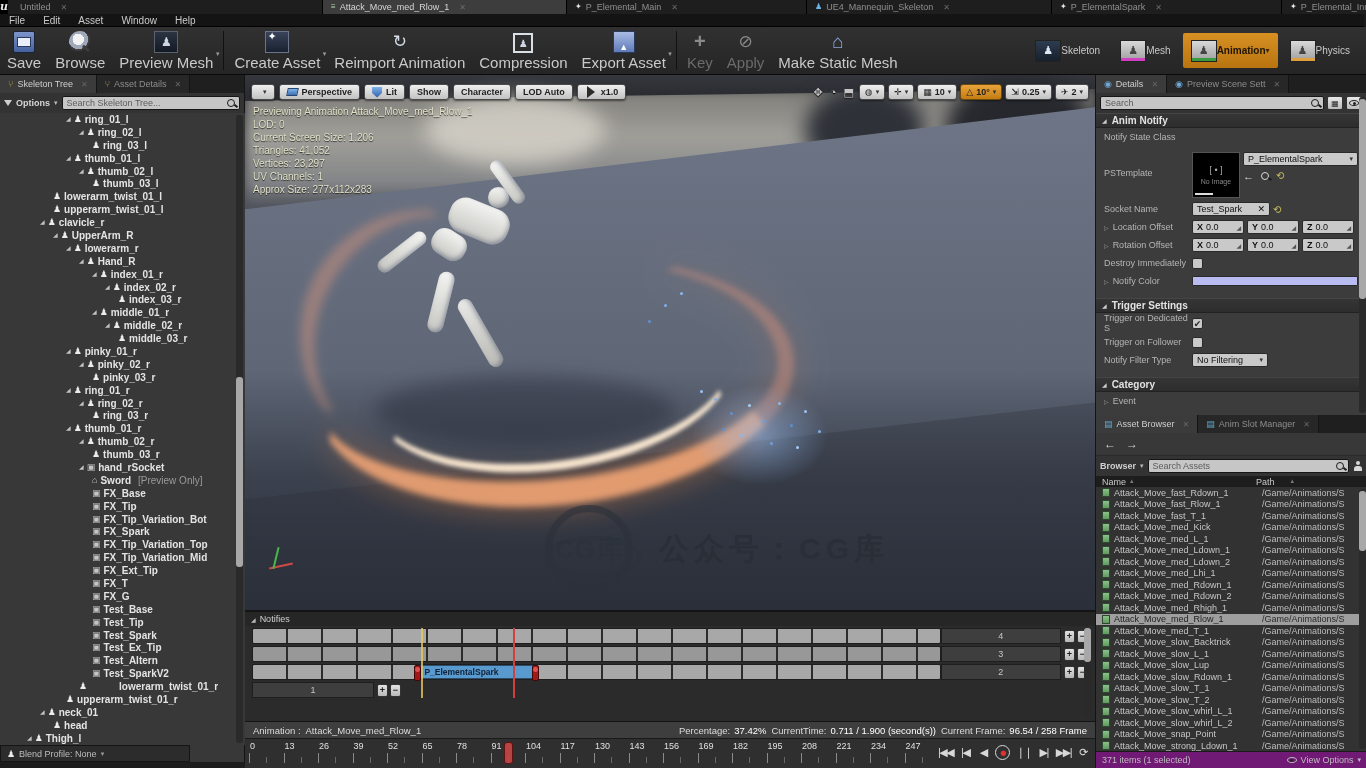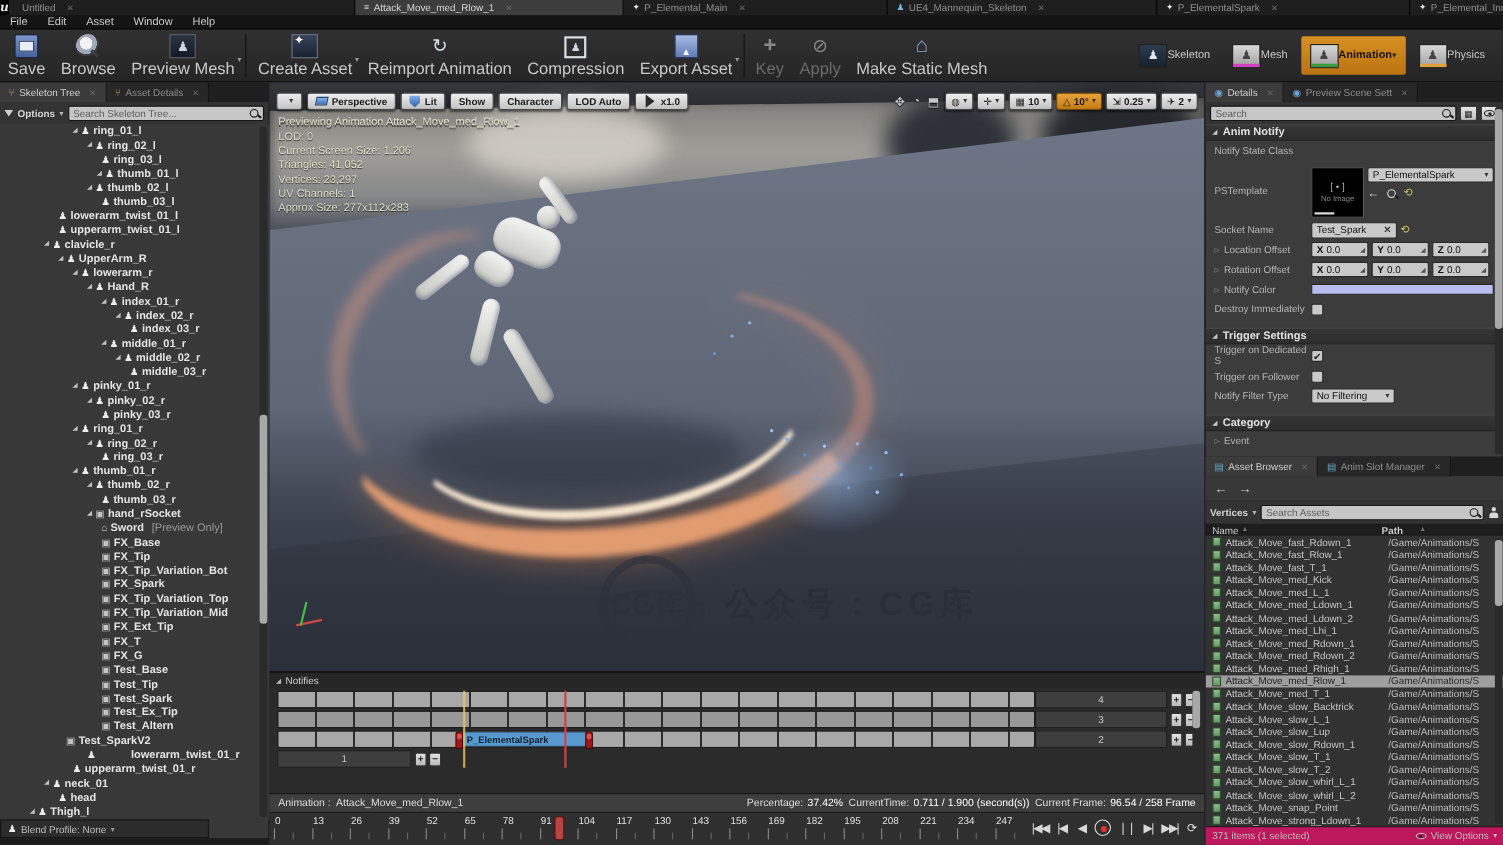--- a/index.html
+++ b/index.html
@@ -173,30 +173,30 @@
   #ab-tabs{position:absolute;left:0;top:340px;width:271px;}
   #ab-nav{display:flex;gap:10px;padding:4px 8px;background:#383838;border-bottom:1px solid #2a2a2a;color:#cfcfcf;font-size:12px;}
   #ab-filter{display:flex;align-items:center;gap:4px;padding:2px 4px;height:20px;background:#333;}
   #ab-filter .flabel{font-size:9px;font-weight:bold;color:#d0d0d0;}
   #ab-filter .fcaret{font-size:7px;color:#bbb;}
   .person{width:10px;height:10px;position:relative;}
   .person::before{content:"";position:absolute;left:3px;top:0;width:4px;height:4px;border-radius:50%;background:#d8d8d8;}
   .person::after{content:"";position:absolute;left:1px;top:4.5px;width:8px;height:5px;border-radius:3px 3px 0 0;background:#d8d8d8;}
   #ab-header{display:flex;height:13px;background:#1d1d1d;border-bottom:1px solid #000;color:#c9c9c9;font-size:9px;align-items:center;}
   #ab-header .hname{width:160px;padding-left:6px;display:flex;gap:4px;}
-  #ab-header .hpath{flex:1;display:flex;gap:16px;font-weight:bold;}
+  #ab-header .hpath{flex:1;display:flex;gap:16px;}
   #ab-header .sort{color:#777;font-size:7px;}
   #ab-list{position:absolute;left:0;top:412px;width:271px;height:264px;overflow:hidden;background:#323232;}
   .arow{display:flex;align-items:center;height:11.5px;font-size:9px;color:#c6c6c6;white-space:nowrap;}
   .arow .aicon{width:8px;height:9px;background:linear-gradient(#8cc08c,#5f9a5f);border:1px solid #2e4a2e;margin:0 4px 0 6px;flex:0 0 auto;}
   .arow .aname{width:148px;overflow:hidden;text-overflow:ellipsis;}
   .arow .apath{flex:1;overflow:hidden;color:#bdbdbd;}
   .arow.sel{background:#9e9e9e;color:#1d1d1d;}
   .arow.sel .apath{color:#2a2a2a;}
-  #ab-footer{position:absolute;left:0;top:676px;width:271px;height:17px;background:#be185d;border-top:1px solid #1a1a1a;display:flex;align-items:center;padding:0 6px;font-size:9px;color:#bdbdbd;}
+  #ab-footer{position:absolute;left:0;top:676px;width:271px;height:17px;background:#701a75;border-top:1px solid #1a1a1a;display:flex;align-items:center;padding:0 6px;font-size:9px;color:#bdbdbd;}
   #ab-footer .vopts{margin-left:auto;display:flex;align-items:center;gap:4px;}
   #ab-footer .vcaret{font-size:7px;}
 </style>
 </head>
 <body>
 
 <div id="tabbar">
   <div class="uelogo">u</div>
   <div style="display:flex;flex:1;">
 
@@ -422,21 +422,21 @@
 
       </div>
 
       <div class="trow" style="padding-left: 92px;">
 
         <span class="tico2 ico-bone"></span>
         <span>ring_03_l</span>
 
       </div>
 
-      <div class="trow" style="padding-left: 88px; text-align: right;">
+      <div class="trow" style="padding-left: 66px; text-align: right;">
         <span class="arr">◢</span>
         <span class="tico2 ico-bone"></span>
         <span>thumb_01_l</span>
 
       </div>
 
       <div class="trow" style="padding-left: 79px;">
         <span class="arr">◢</span>
         <span class="tico2 ico-bone"></span>
         <span>thumb_02_l</span>
@@ -702,21 +702,21 @@
 
       </div>
 
       <div class="trow" style="padding-left: 92px;">
 
         <span class="tico2 ico-socket"></span>
         <span>Test_Altern</span>
 
       </div>
 
-      <div class="trow" style="padding-left: 60px;">
+      <div class="trow" style="padding-left: 92px;">
 
         <span class="tico2 ico-socket"></span>
         <span>Test_SparkV2</span>
 
       </div>
 
       <div class="trow" style="padding-left: 79px; gap: 32px;">
 
         <span class="tico2 ico-bone"></span>
         <span>lowerarm_twist_01_r</span>
@@ -1198,33 +1198,33 @@
         <div class="field vbox">
           <span class="axis">Z</span>
           <span>0.0</span>
           <span class="vexp">◢</span>
         </div>
       </div>
   </div>
 
   <div class="drow">
     <span class="dlabel">
+        <span>Destroy Immediately</span>
+      </span>
+    <div class="dval">
+        <span class="cb"></span>
+      </div>
+  </div>
+  <div class="drow">
+    <span class="dlabel">
         <span class="rarr">▷</span>
         <span>Notify Color</span>
       </span>
     <div class="dval">
         <div class="colorbar" id="notify-colorbar" style="background: rgb(185, 188, 240);"></div>
-      </div>
-  </div>
-  <div class="drow">
-    <span class="dlabel">
-        <span>Destroy Immediately</span>
-      </span>
-    <div class="dval">
-        <span class="cb"></span>
       </div>
   </div>
 
   <div style="height:8px;"></div>
   <div class="secthead">
     <span class="arr">◢</span>
     <span>Trigger Settings</span>
   </div>
   <div>
 
@@ -1289,21 +1289,21 @@
             <span>Anim Slot Manager</span>
             <span class="tclose">✕</span>
           </div>
         </div>
     </div>
     <div id="ab-nav">
       <span>←</span>
       <span>→</span>
     </div>
     <div id="ab-filter">
-      <span class="flabel">Vertices</span>
+      <span class="flabel">Browser</span>
       <span class="fcaret">▾</span>
       <div class="searchbox">
         <input placeholder="Search Assets" style="">
         <span class="mag"></span>
       </div>
       <span class="person"></span>
     </div>
     <div id="ab-header">
       <span class="hname">
           <span>Name</span>

